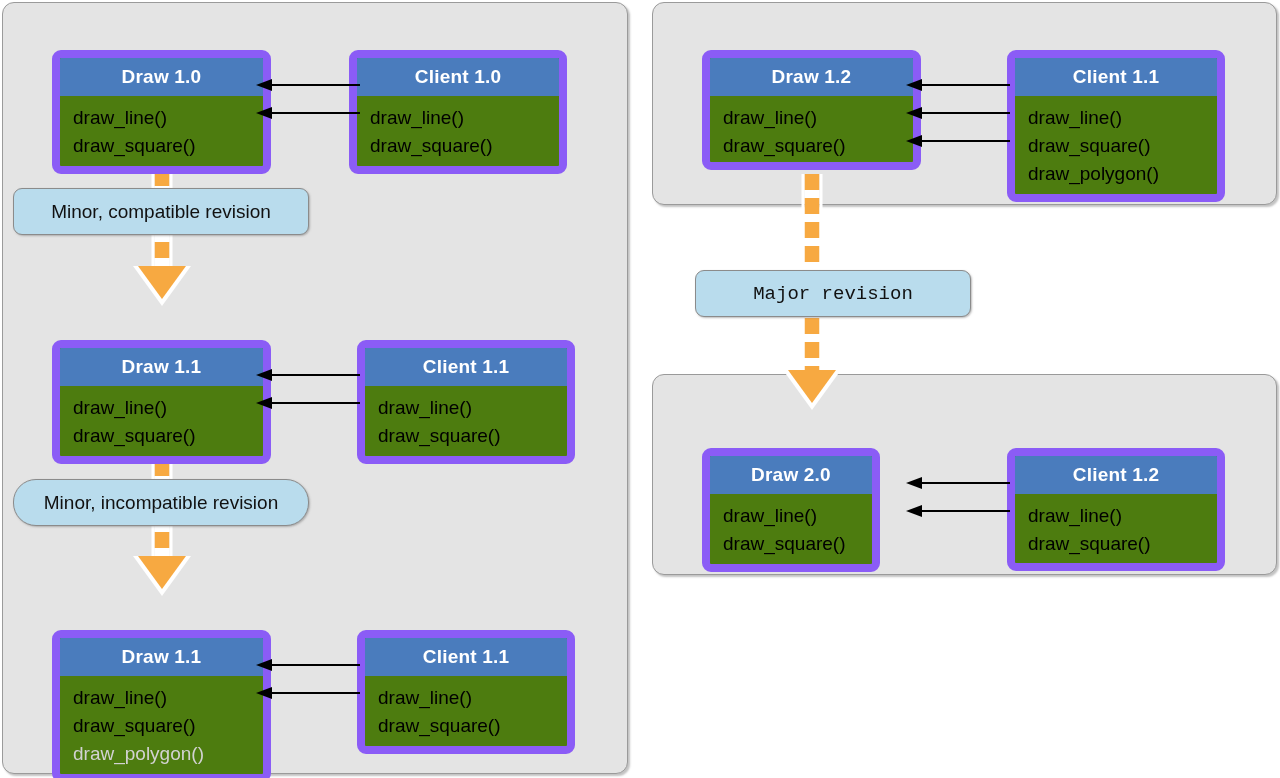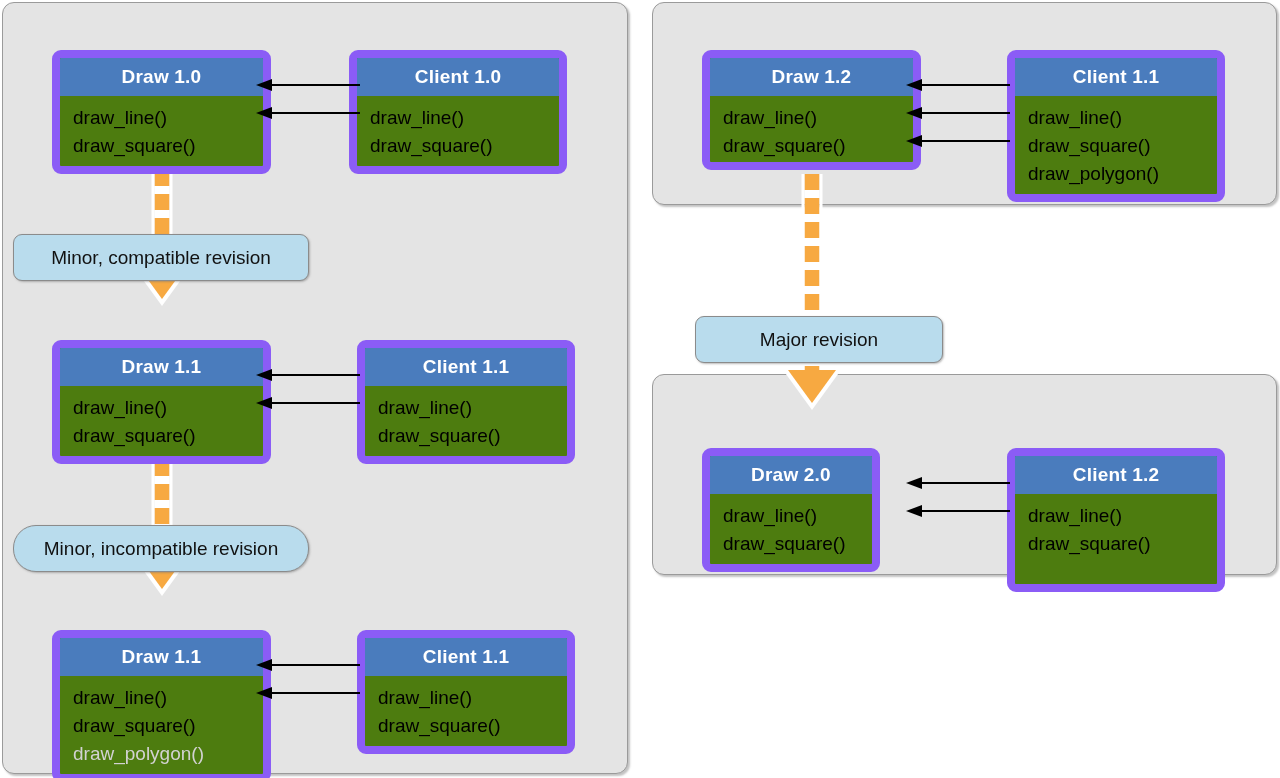--- a/index.html
+++ b/index.html
@@ -145,21 +145,20 @@
     border-radius: 9px;
     box-shadow: 1px 1px 2px rgba(120,120,120,0.5);
     box-sizing: border-box;
     display: flex;
     align-items: center;
     justify-content: center;
     font-size: 19px;
     color: #111111;
     z-index: 9;
     white-space: nowrap;
-    margin-top: 46px;
   }
 </style>
 </head>
 <body>
 
 <div id="stage">
 
   <div class="panel" style="left:2px; top:2px; width:626px; height:772px;"></div>
 
   <div class="cbox" style="left:52px; top:22px; width:219px; height:124px;">
@@ -296,35 +295,35 @@
   </div>
 
   <div class="vflow" style="left:783px; top:174px; width:58px; height:236px;">
     <div class="dashes" style="height:198px;"></div>
     <div class="headwrap">
       <div class="outline"></div>
       <div class="fill"></div>
     </div>
   </div>
 
-  <div class="pill" style="left:695px; top:270px; width:248px; height:47px;">
+  <div class="pill" style="left:695px; top:270px; width:276px; height:47px;font-family:Liberation Mono, monospace;">
     <span>Major revision</span>
   </div>
 
   <div class="panel" style="left:652px; top:374px; width:625px; height:201px;"></div>
 
   <div class="cbox" style="left:702px; top:420px; width:178px; height:124px;">
     <div class="hdr">Draw 2.0</div>
     <div class="body">
       <div class="m">draw_line()</div>
       <div class="m">draw_square()</div>
     </div>
   </div>
 
-  <div class="cbox" style="left:1007px; top:420px; width:218px; height:144px;">
+  <div class="cbox" style="left:1007px; top:420px; width:218px; height:123px;">
     <div class="hdr">Client 1.2</div>
     <div class="body">
       <div class="m">draw_line()</div>
       <div class="m">draw_square()</div>
     </div>
   </div>
 
   <div class="harrow" style="left:906px; top:477px; width:104px;">
     <div class="shaft"></div>
     <div class="head"></div>

